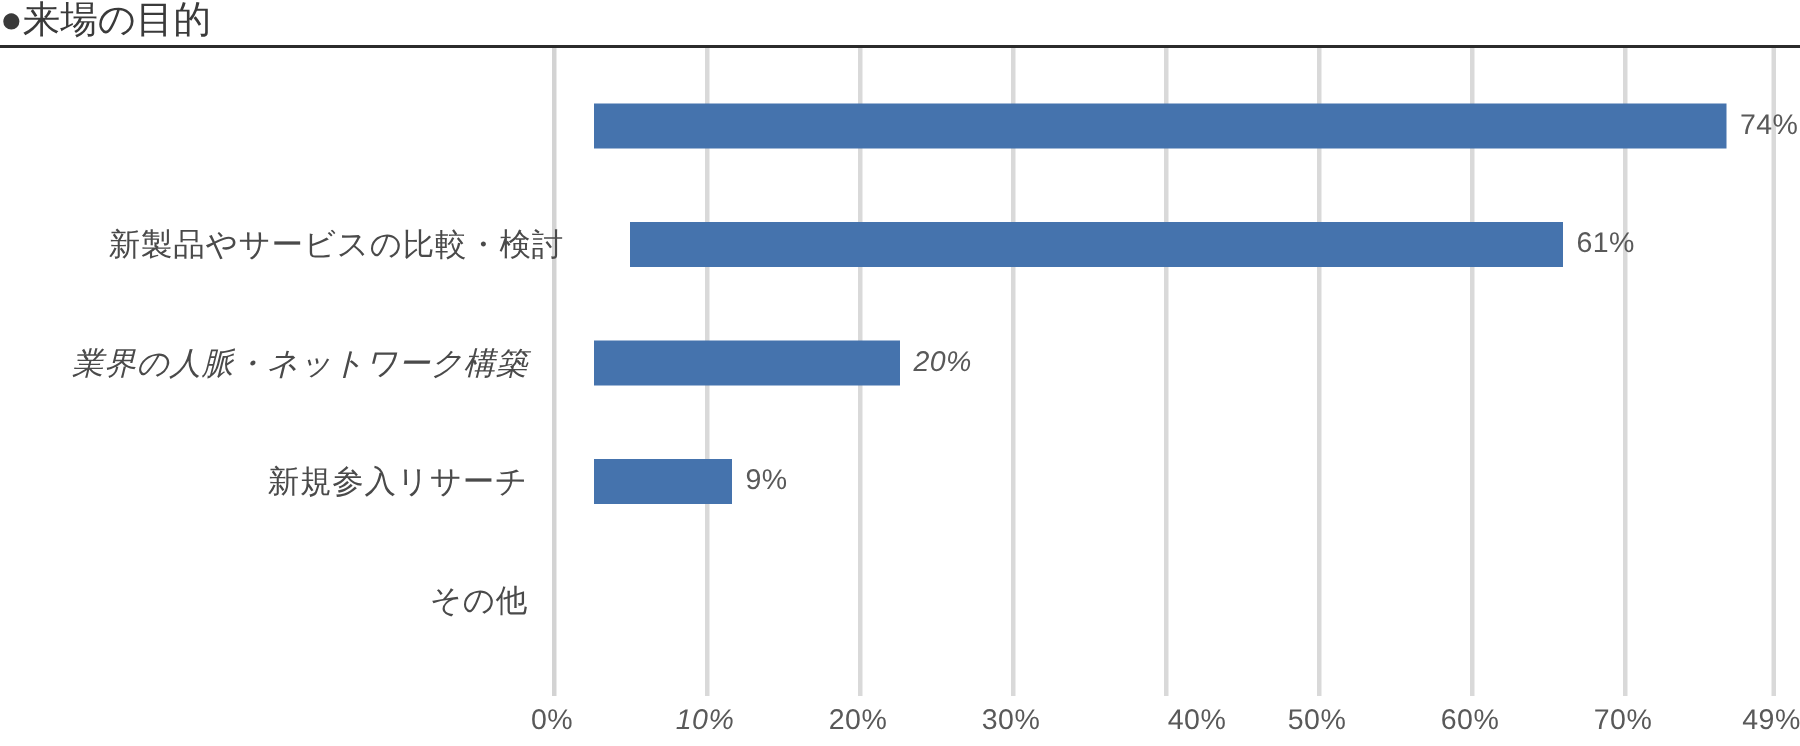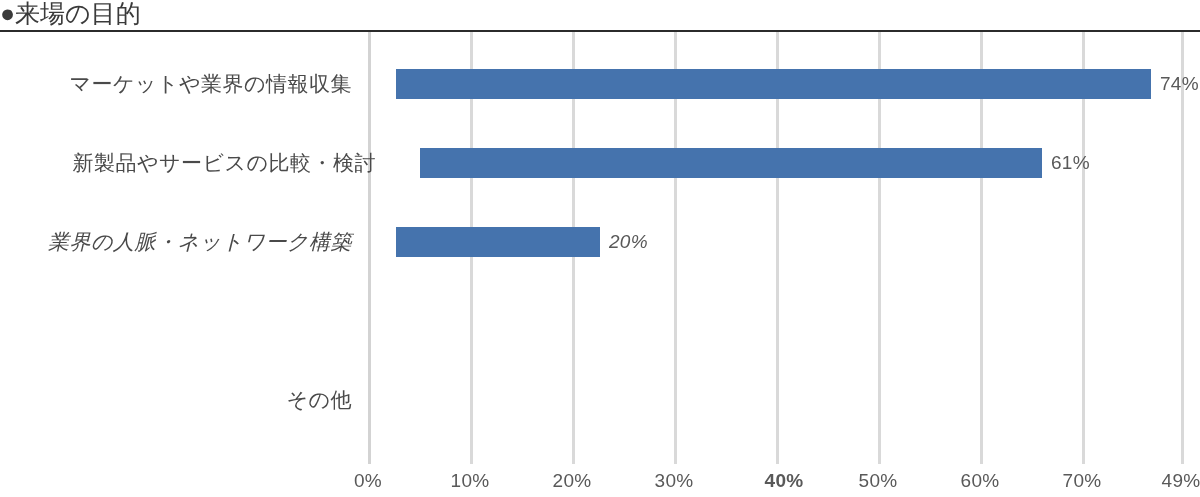--- a/index.html
+++ b/index.html
@@ -150,21 +150,20 @@
     <div class="gridline" style="left:204px;"></div>
     <div class="gridline" style="left:306px;"></div>
     <div class="gridline" style="left:408px;"></div>
     <div class="gridline" style="left:510px;"></div>
     <div class="gridline" style="left:612px;"></div>
     <div class="gridline" style="left:714px;"></div>
     <div class="gridline" style="left:813px;"></div>
   </div>
 
   <div class="row" style="top:12px;">
-    <div class="row-label">マーケットや業界の情報収集</div>
     <div class="bar-wrap">
       <div class="bar" style="width:755px;"></div>
       <div class="bar-value">74%</div>
     </div>
   </div>
 
   <div class="row" style="top:91px;margin-left:24px;">
     <div class="row-label">新製品やサービスの比較・検討</div>
     <div class="bar-wrap">
       <div class="bar" style="width:622px;"></div>
@@ -173,30 +172,37 @@
   </div>
 
   <div class="row" style="top:170px;font-style:italic;">
     <div class="row-label">業界の人脈・ネットワーク構築</div>
     <div class="bar-wrap">
       <div class="bar" style="width:204px;"></div>
       <div class="bar-value">20%</div>
     </div>
   </div>
 
+  <div class="row" style="top:249px;">
+    <div class="row-label">新規参入リサーチ</div>
+    <div class="bar-wrap">
+      <div class="bar" style="width:92px;"></div>
+      <div class="bar-value">9%</div>
+    </div>
+  </div>
 
   <div class="row" style="top:328px;font-family:Liberation Serif, serif;">
     <div class="row-label">その他</div>
   </div>
 
   <div class="xaxis">
     <div class="xtick" style="left:0px;">0%</div>
-    <div class="xtick" style="left:102px;">10%</div>
+    <div class="xtick" style="left:102px;font-style:italic;">10%</div>
     <div class="xtick" style="left:204px;">20%</div>
     <div class="xtick" style="left:306px;">30%</div>
-    <div class="xtick" style="left:416px;font-weight:bold;">40%</div>
+    <div class="xtick" style="left:430px;">40%</div>
     <div class="xtick" style="left:510px;">50%</div>
     <div class="xtick" style="left:612px;">60%</div>
     <div class="xtick" style="left:714px;">70%</div>
     <div class="xtick" style="left:813px;">49%</div>
   </div>
 
 </div>
 
 </body></html>

